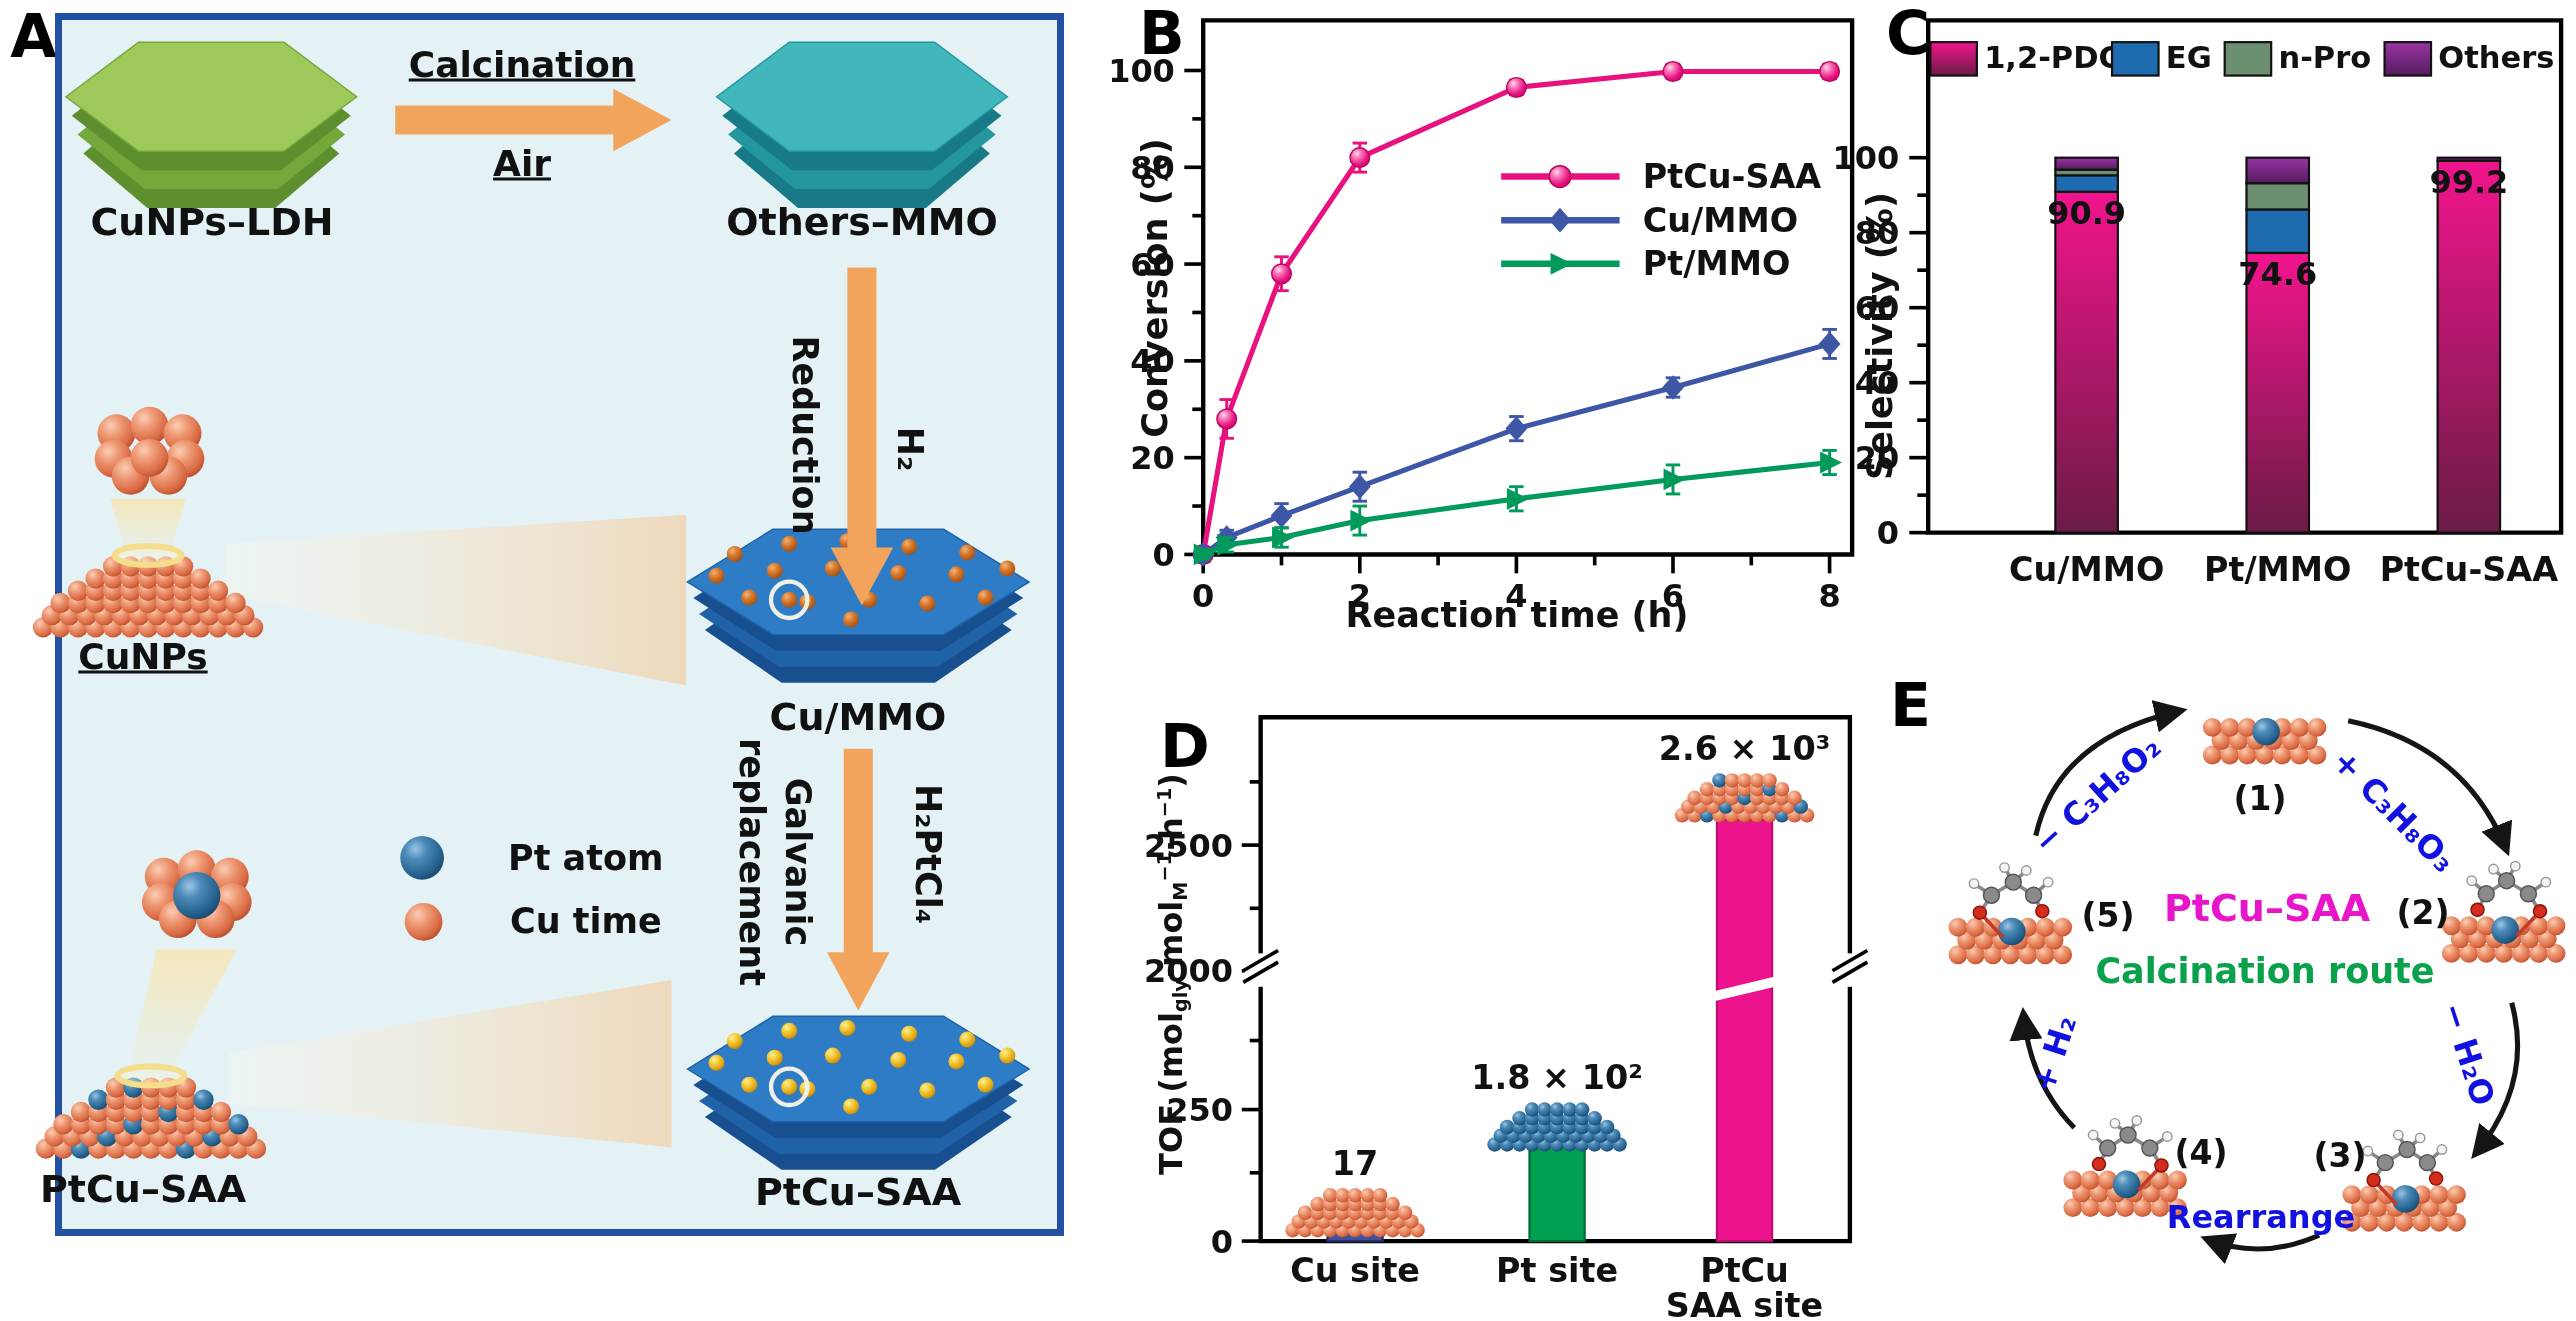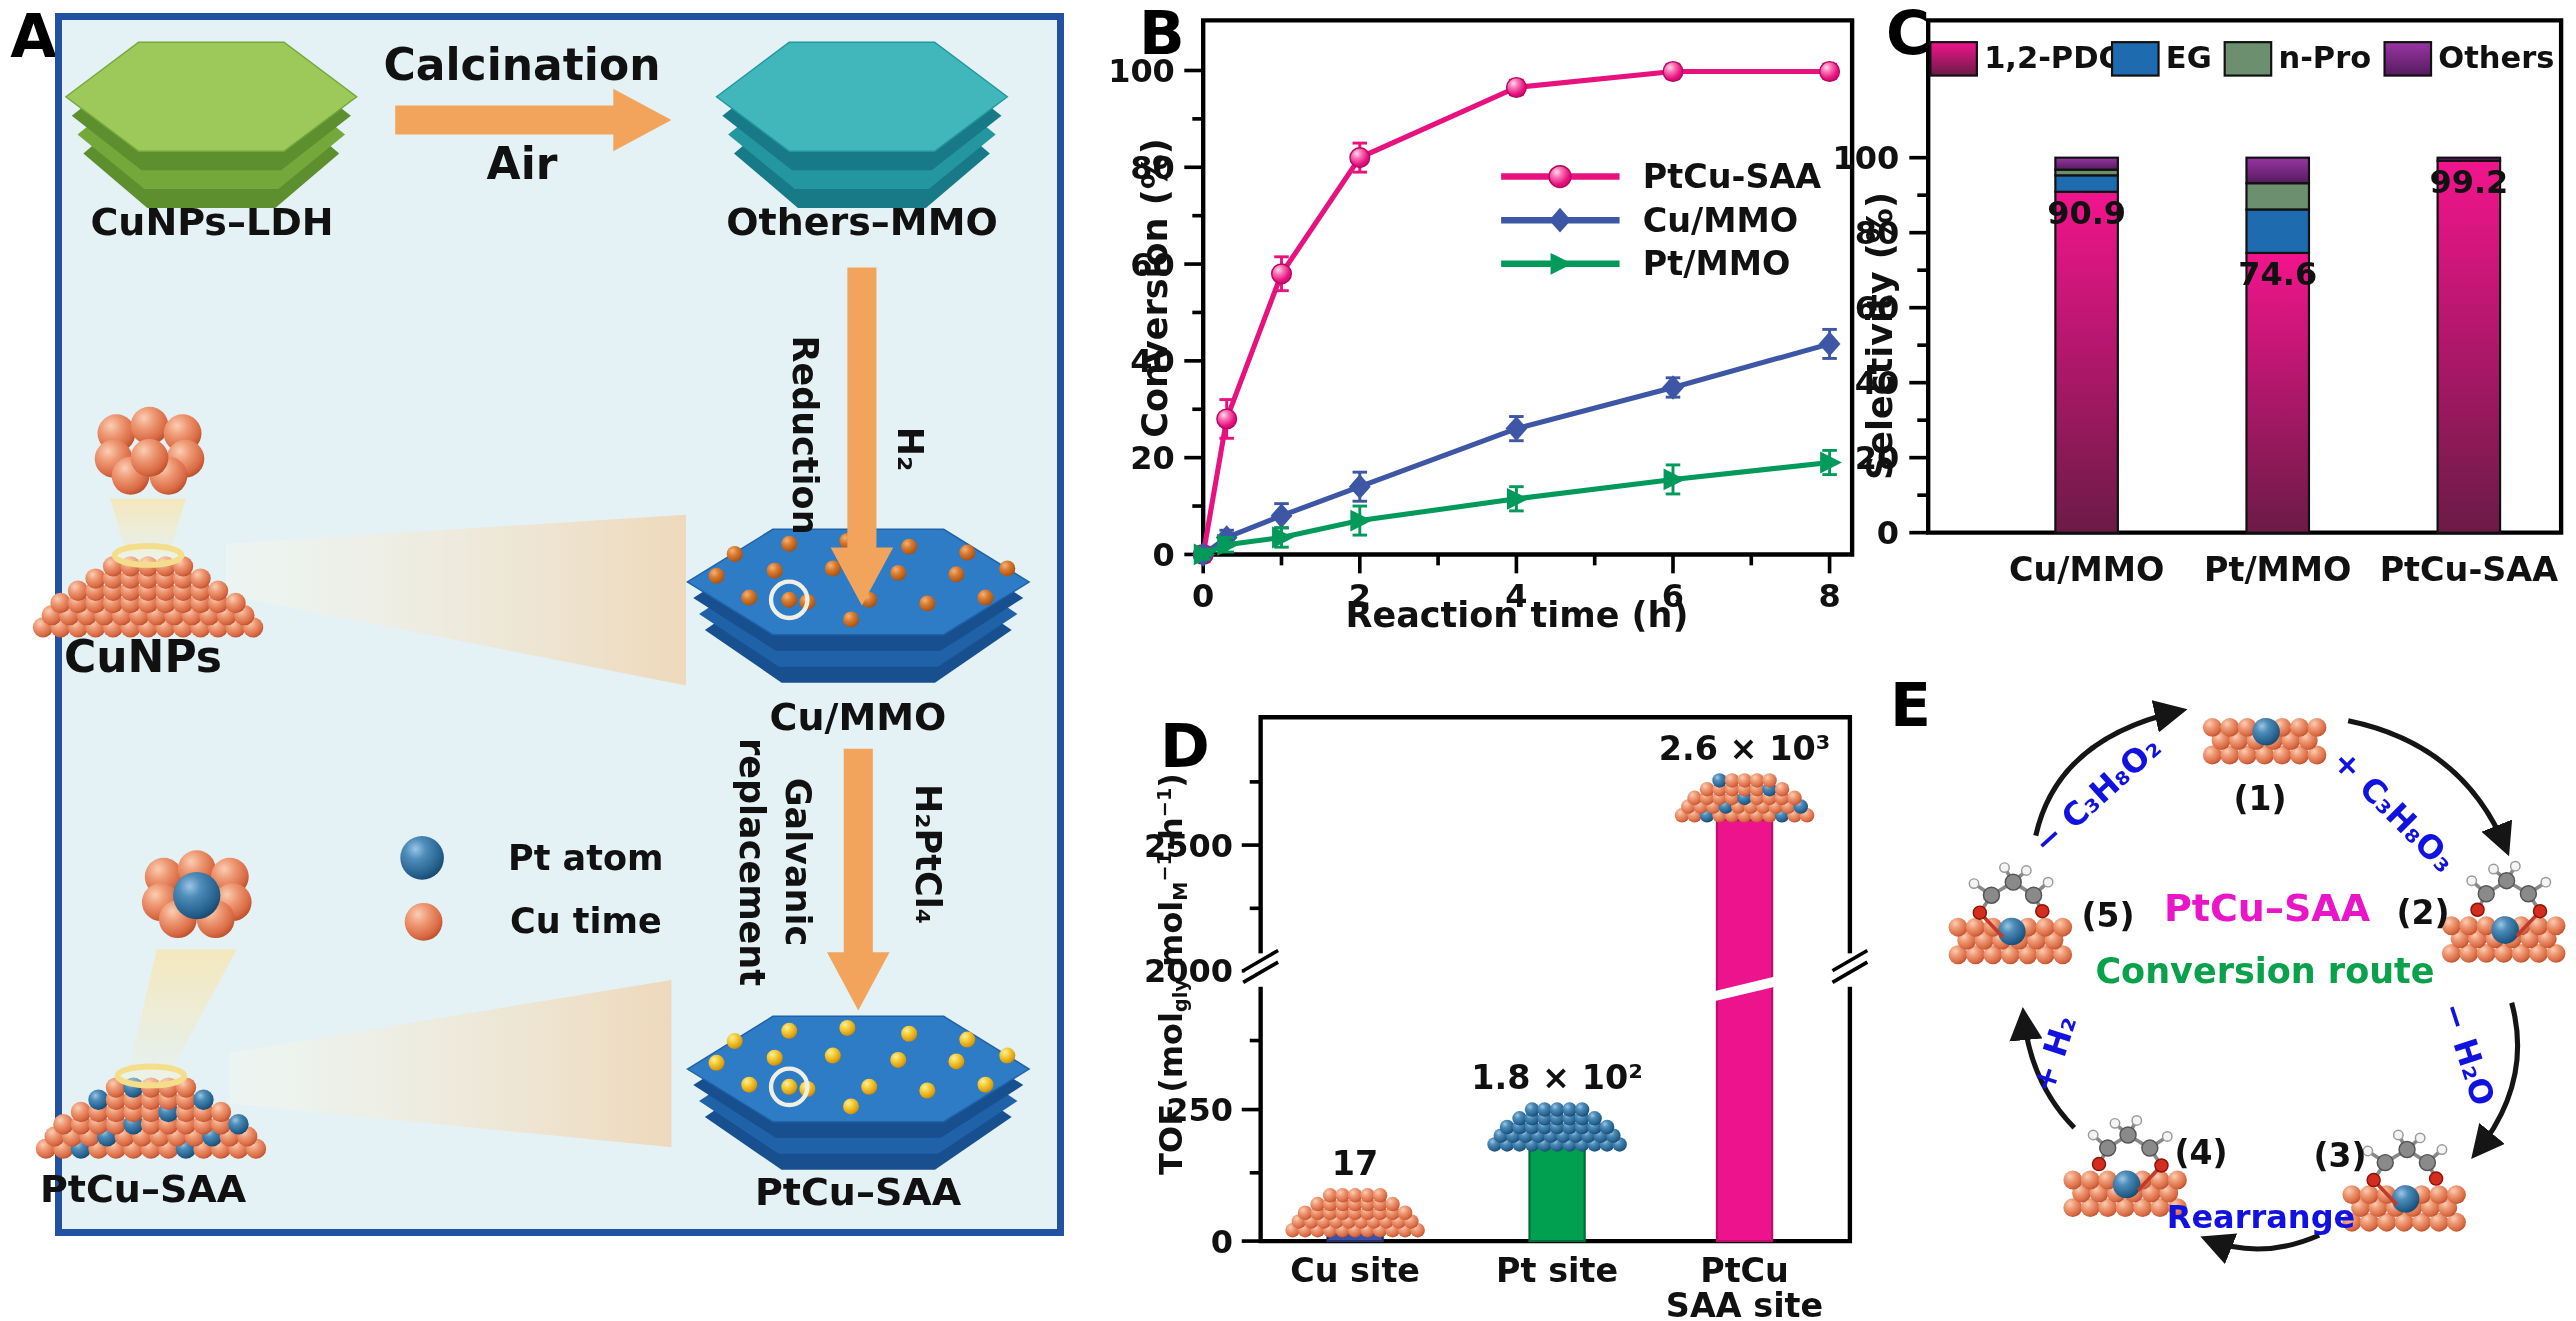--- a/index.html
+++ b/index.html
@@ -6,21 +6,21 @@
   body{font-family:"DejaVu Sans","Liberation Sans",sans-serif;}
   .fig{position:relative;width:2576px;height:1322px;background:#ffffff;overflow:hidden;}
   .panelA{position:absolute;left:55px;top:13px;width:1009px;height:1223px;background:#E4F2F5;border:7.3px solid #2251A3;box-sizing:border-box;}
   svg{position:absolute;overflow:visible;}
   svg text{font-family:"DejaVu Sans","Liberation Sans",sans-serif;font-weight:bold;fill:#111;}
   .t{position:absolute;font-weight:bold;color:#111;white-space:nowrap;transform:translate(-50%,-50%);}
   .lt{transform:translate(0,-50%);margin-left:48px;}
   .rot90{transform:translate(-50%,-50%) rotate(90deg);}
   .rotm90{transform:translate(-50%,-50%) rotate(-90deg);}
   .letter{position:absolute;font-weight:bold;color:#000;font-size:60px;line-height:1;}
-  .f52{font-size:38px;} .f50{font-size:44px;} .f48{font-size:35px;} .f46{font-size:33px;} .f44{font-size:32px;}
+  .f52{font-size:38px;} .f50{font-size:36px;text-decoration:underline;} .f48{font-size:35px;} .f46{font-size:33px;} .f44{font-size:32px;}
   .sb{font-size:0.6em;vertical-align:-0.3em;}
   .sp{font-size:0.6em;vertical-align:0.55em;}
   .mag{color:#E816C8;} .grn{color:#0AA14B;} .blu{color:#1212E0;}
 </style>
 </head>
 <body>
 
 <div class="fig">
 
   <div class="letter" style="left:10.2px;top:5.8px">A</div>
@@ -894,21 +894,21 @@
       </g>
       <g>
         <path d="M240,250 Q270,115 440,78" fill="none" stroke="#151515" stroke-width="7" marker-end="url(#arwE)"></path>
         <path d="M670,92 Q830,125 888,270" fill="none" stroke="#151515" stroke-width="7" marker-end="url(#arwE)"></path>
         <path d="M895,480 Q925,590 845,688" fill="none" stroke="#151515" stroke-width="7" marker-end="url(#arwE)"></path>
         <path d="M630,800 Q550,835 475,805" fill="none" stroke="#151515" stroke-width="7" marker-end="url(#arwE)"></path>
         <path d="M293,652 Q232,590 223,495" fill="none" stroke="#151515" stroke-width="7" marker-end="url(#arwE)"></path>
       </g>
     </svg>
   <div class="t f52 mag" style="left:2267px;top:908px">PtCu–SAA</div>
-  <div class="t f48 grn" style="left:2265px;top:971px">Conversion route</div>
+  <div class="t f48 grn" style="left:2265px;top:971px">Calcination route</div>
   <div class="t f46" style="left:2260px;top:798px">(1)</div>
   <div class="t f46" style="left:2423px;top:912px">(2)</div>
   <div class="t f46" style="left:2340px;top:1155px">(3)</div>
   <div class="t f46" style="left:2201px;top:1152px">(4)</div>
   <div class="t f46" style="left:2108px;top:915px">(5)</div>
   <div class="t f44 blu" style="left:2097px;top:795px;transform:translate(-50%,-50%) rotate(-42deg)">− C₃H₈O₂</div>
   <div class="t f44 blu" style="left:2394px;top:811px;transform:translate(-50%,-50%) rotate(45deg)">+ C₃H₈O₃</div>
   <div class="t f44 blu" style="left:2468px;top:1054px;transform:translate(-50%,-50%) rotate(72deg)">− H₂O</div>
   <div class="t f44 blu" style="left:2054px;top:1054px;transform:translate(-50%,-50%) rotate(-72deg)">+ H₂</div>
   <div class="t f44 blu" style="left:2261px;top:1217px">Rearrange</div>

